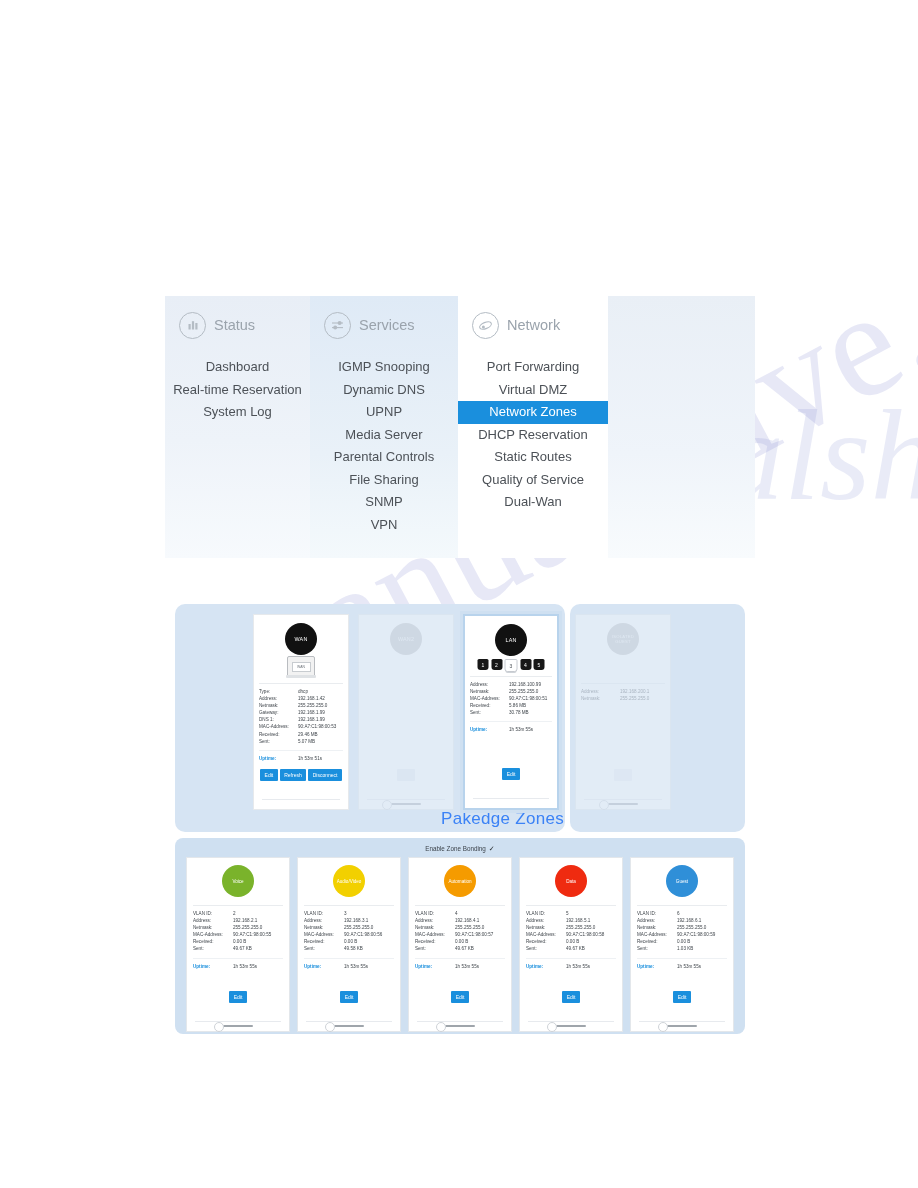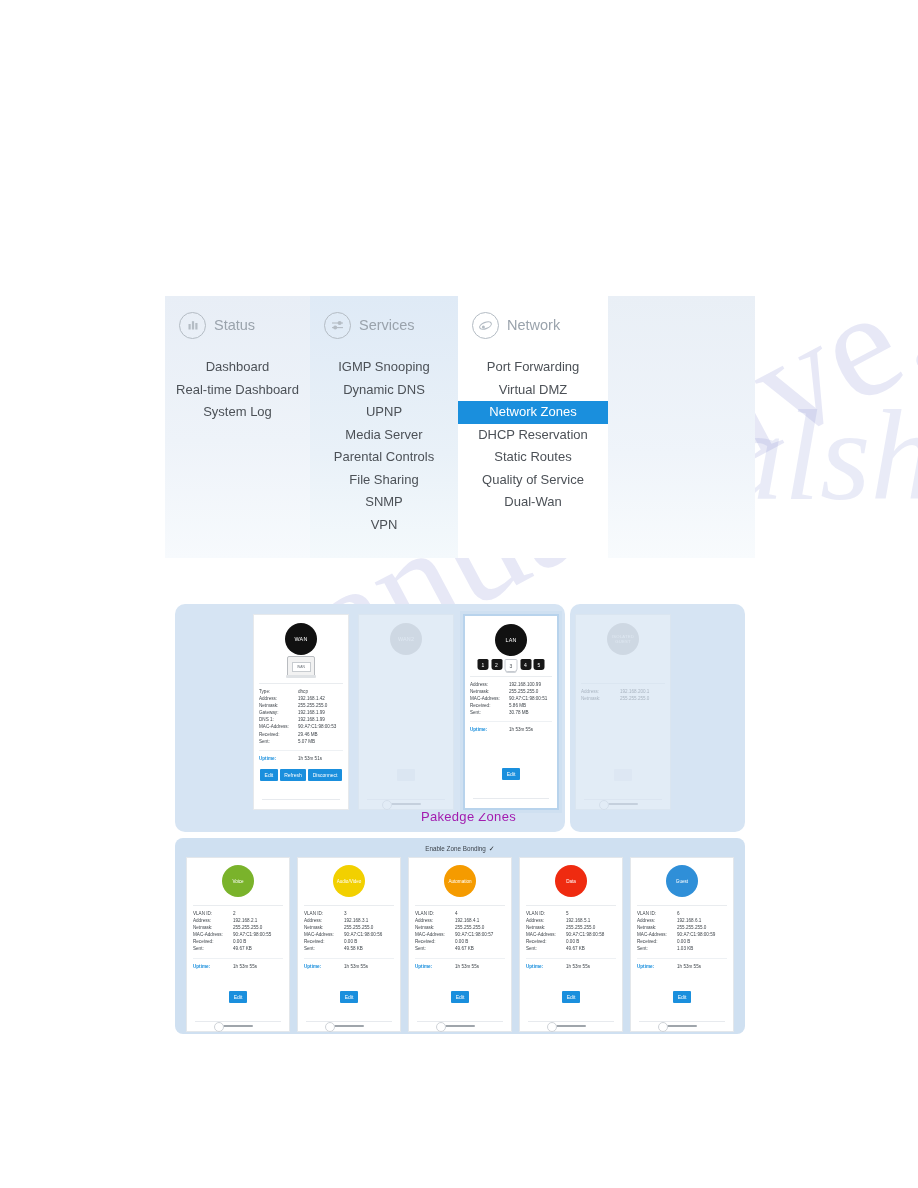--- a/index.html
+++ b/index.html
@@ -130,23 +130,23 @@
   .blue-back.tall {
     left: 0px; top: 0px;
     width: 390px; height: 228px;
   }
   .blue-back.tall2 {
     left: 395px; top: 0px;
     width: 175px; height: 228px;
   }
   .zones-label {
     position: absolute;
-    left: 246px; top: 205px;
-    font-size: 13px;
-    color: #a21caf;
+    left: 266px; top: 205px;
+    font-size: 17px;
+    color: #3b82f6;
     letter-spacing: .3px;
     font-family: "Liberation Sans", sans-serif;
   }
 
   .iface-card {
     position: absolute;
     top: 10px;
     width: 96px;
     height: 196px;
     background: #ffffff;
@@ -365,21 +365,21 @@
         <svg width="14" height="14" viewBox="0 0 14 14">
           <rect x="2.5" y="6" width="2.2" height="5.5" fill="#b4bcc4"></rect>
           <rect x="5.9" y="3.2" width="2.2" height="8.3" fill="#b4bcc4"></rect>
           <rect x="9.3" y="5" width="2.2" height="6.5" fill="#b4bcc4"></rect>
         </svg>
       </span>
       <span class="glabel">Status</span>
     </div>
     <div class="menu-items">
       <div class="menu-item">Dashboard</div>
-      <div class="menu-item">Real-time Dashboard</div>
+      <div class="menu-item">Real-time Reservation</div>
       <div class="menu-item">System Log</div>
     </div>
   </div>
 
   <div class="menu-col c-services">
     <div class="menu-head">
       <span class="menu-icon">
         <svg width="15" height="15" viewBox="0 0 15 15">
           <line x1="2" y1="5" x2="13" y2="5" stroke="#b4bcc4" stroke-width="1.1"></line>
           <line x1="2" y1="9.6" x2="13" y2="9.6" stroke="#b4bcc4" stroke-width="1.1"></line>

